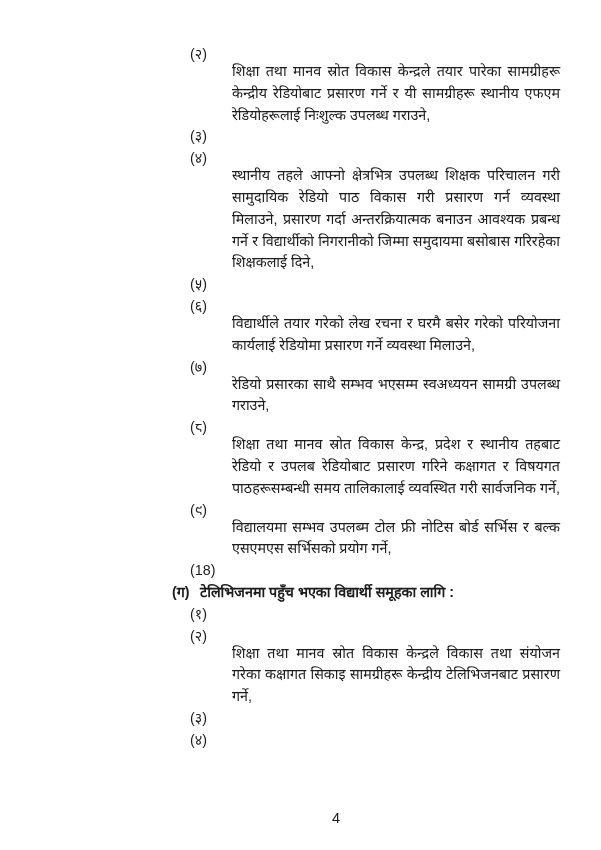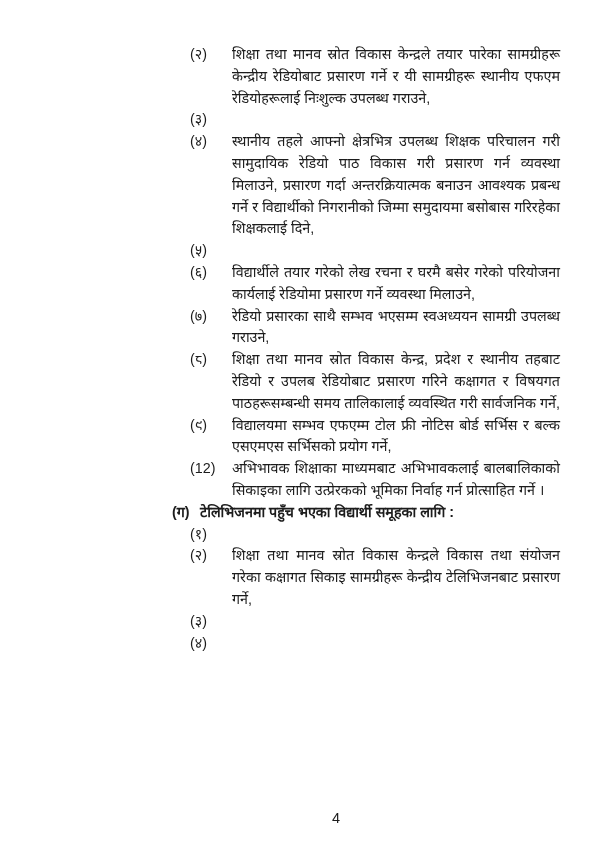--- a/index.html
+++ b/index.html
@@ -33,20 +33,21 @@
     display: flex;
     margin-left: 18px;
   }
   .item-num {
     flex: 0 0 42px;
     text-align: left;
   }
   .item-text {
     flex: 1 1 auto;
     text-align: justify;
+    margin-top: 17px;
   }
   .section-heading {
     display: flex;
     font-weight: bold;
   }
   .heading-label {
     flex: 0 0 28px;
   }
   .heading-text {
     flex: 1 1 auto;
@@ -96,26 +97,25 @@
           <span class="item-text">रेडियो प्रसारका साथै सम्भव भएसम्म स्वअध्ययन सामग्री उपलब्ध गराउने,</span>
         </div>
 
         <div class="list-item">
           <span class="item-num">(८)</span>
           <span class="item-text">शिक्षा तथा मानव स्रोत विकास केन्द्र, प्रदेश र स्थानीय तहबाट रेडियो र उपलब रेडियोबाट प्रसारण गरिने कक्षागत र विषयगत पाठहरूसम्बन्धी समय तालिकालाई व्यवस्थित गरी सार्वजनिक गर्ने,</span>
         </div>
 
         <div class="list-item">
           <span class="item-num">(९)</span>
-          <span class="item-text">विद्यालयमा सम्भव एफएम्म टोल फ्री नोटिस बोर्ड सर्भिस र बल्क एसएमएस सर्भिसको प्रयोग गर्ने,</span>
+          <span class="item-text">विद्यालयमा सम्भव उपलब्म टोल फ्री नोटिस बोर्ड सर्भिस र बल्क एसएमएस सर्भिसको प्रयोग गर्ने,</span>
         </div>
 
         <div class="list-item">
-          <span class="item-num">(12)</span>
-          <span class="item-text">अभिभावक शिक्षाका माध्यमबाट अभिभावकलाई बालबालिकाको सिकाइका लागि उत्प्रेरकको भूमिका निर्वाह गर्न प्रोत्साहित गर्ने ।</span>
+          <span class="item-num">(18)</span>
         </div>
       </div>
 
     <div class="section-heading">
       <span class="heading-label">(ग)</span>
       <span class="heading-text">टेलिभिजनमा पहुँच भएका विद्यार्थी समूहका लागि :</span>
     </div>
 
     <div class="list">
 

